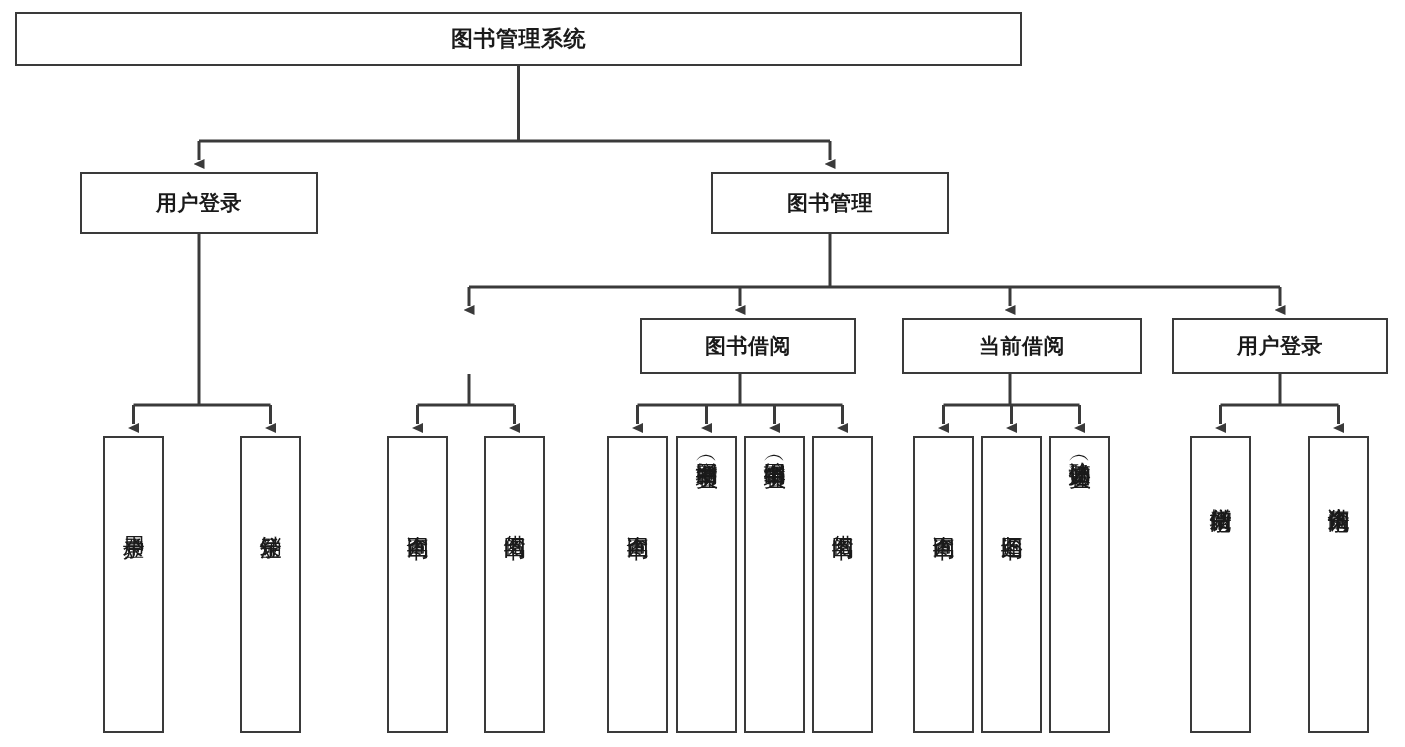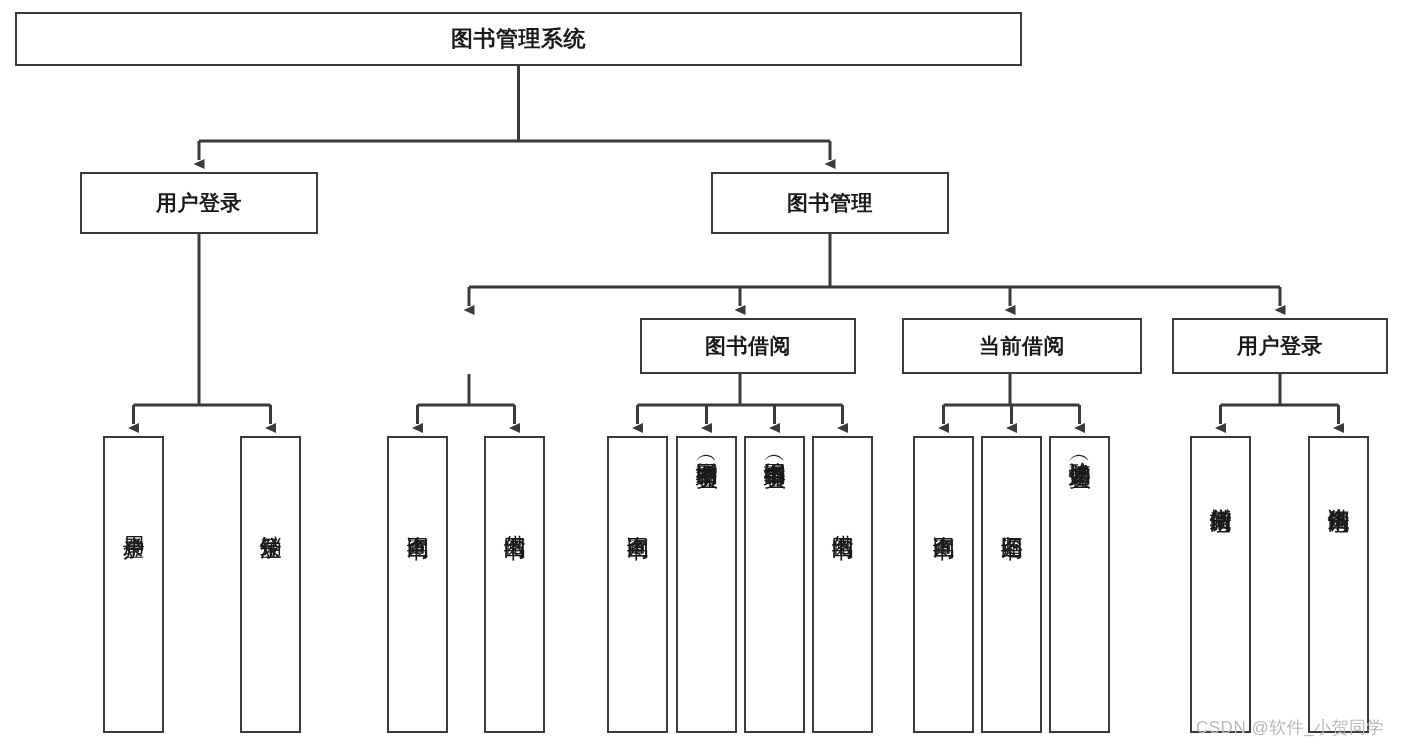--- a/index.html
+++ b/index.html
@@ -180,14 +180,13 @@
   <div class="node vertical" style="left: 1049px; top: 436px; width: 61px; height: 297px;">
     <span class="node-label">确认归还（管理员）</span>
   </div>
   <div class="node vertical mid2" style="left: 1190px; top: 436px; width: 61px; height: 297px;">
     <span class="node-label">新增借阅记录</span>
   </div>
   <div class="node vertical mid2" style="left: 1308px; top: 436px; width: 61px; height: 297px;">
     <span class="node-label">查询借阅记录</span>
   </div>
 
-  <div class="watermark" style="left: 1196px; top: 716px;">CSDN @软件_小贺同学</div>
 </div>
 
 </body></html>

